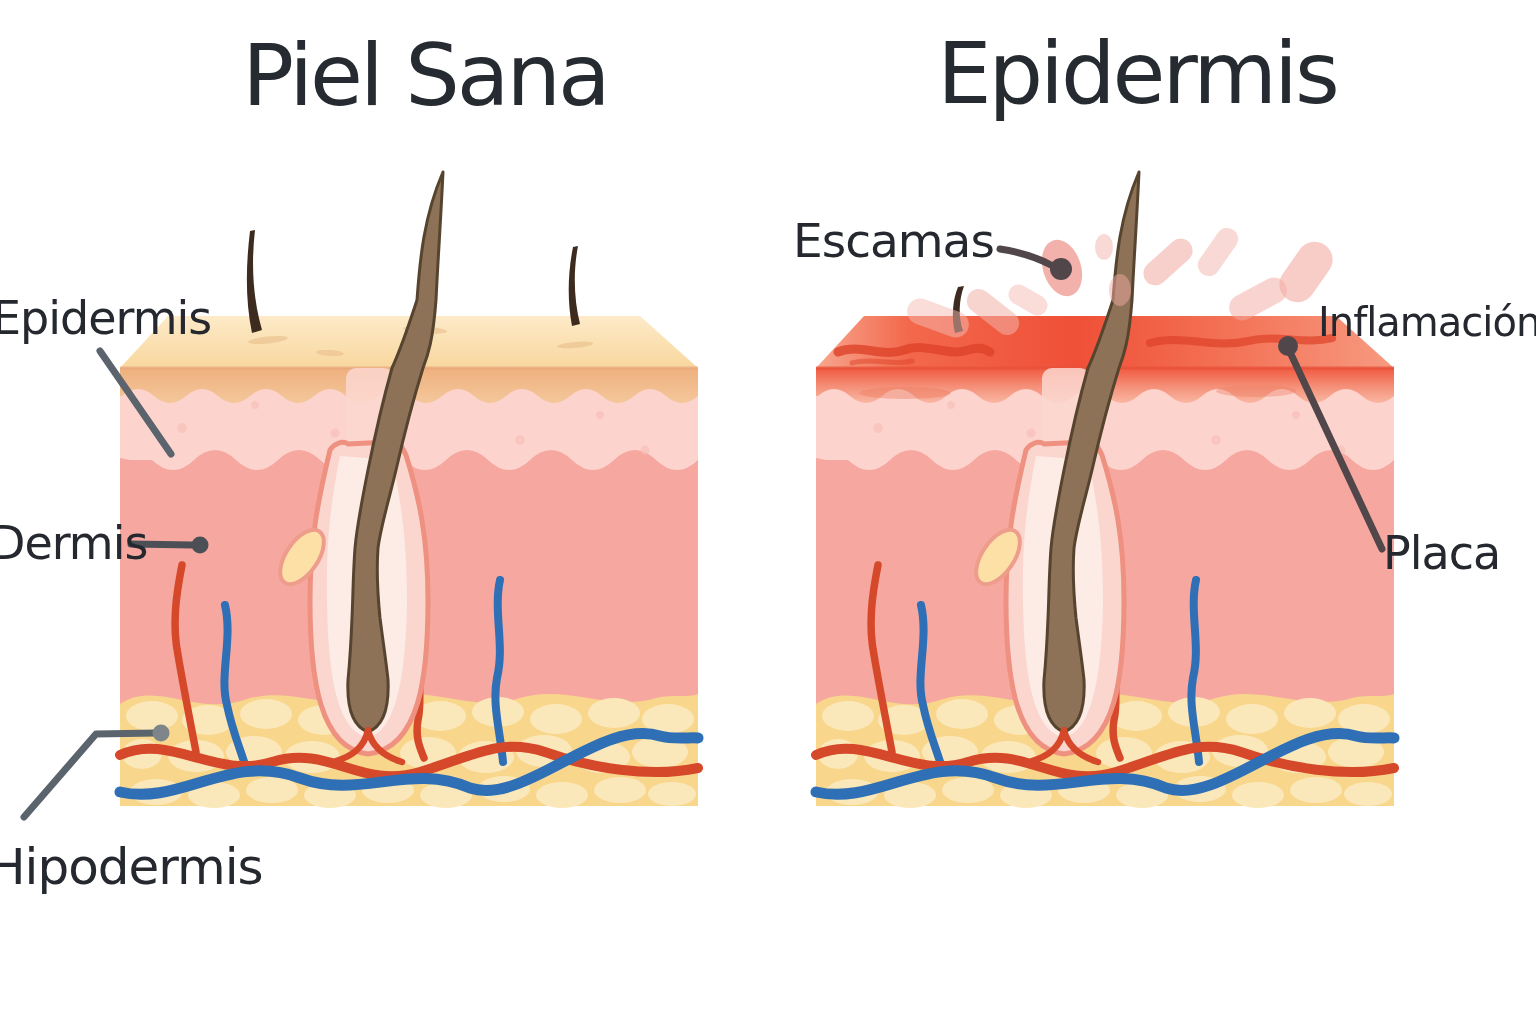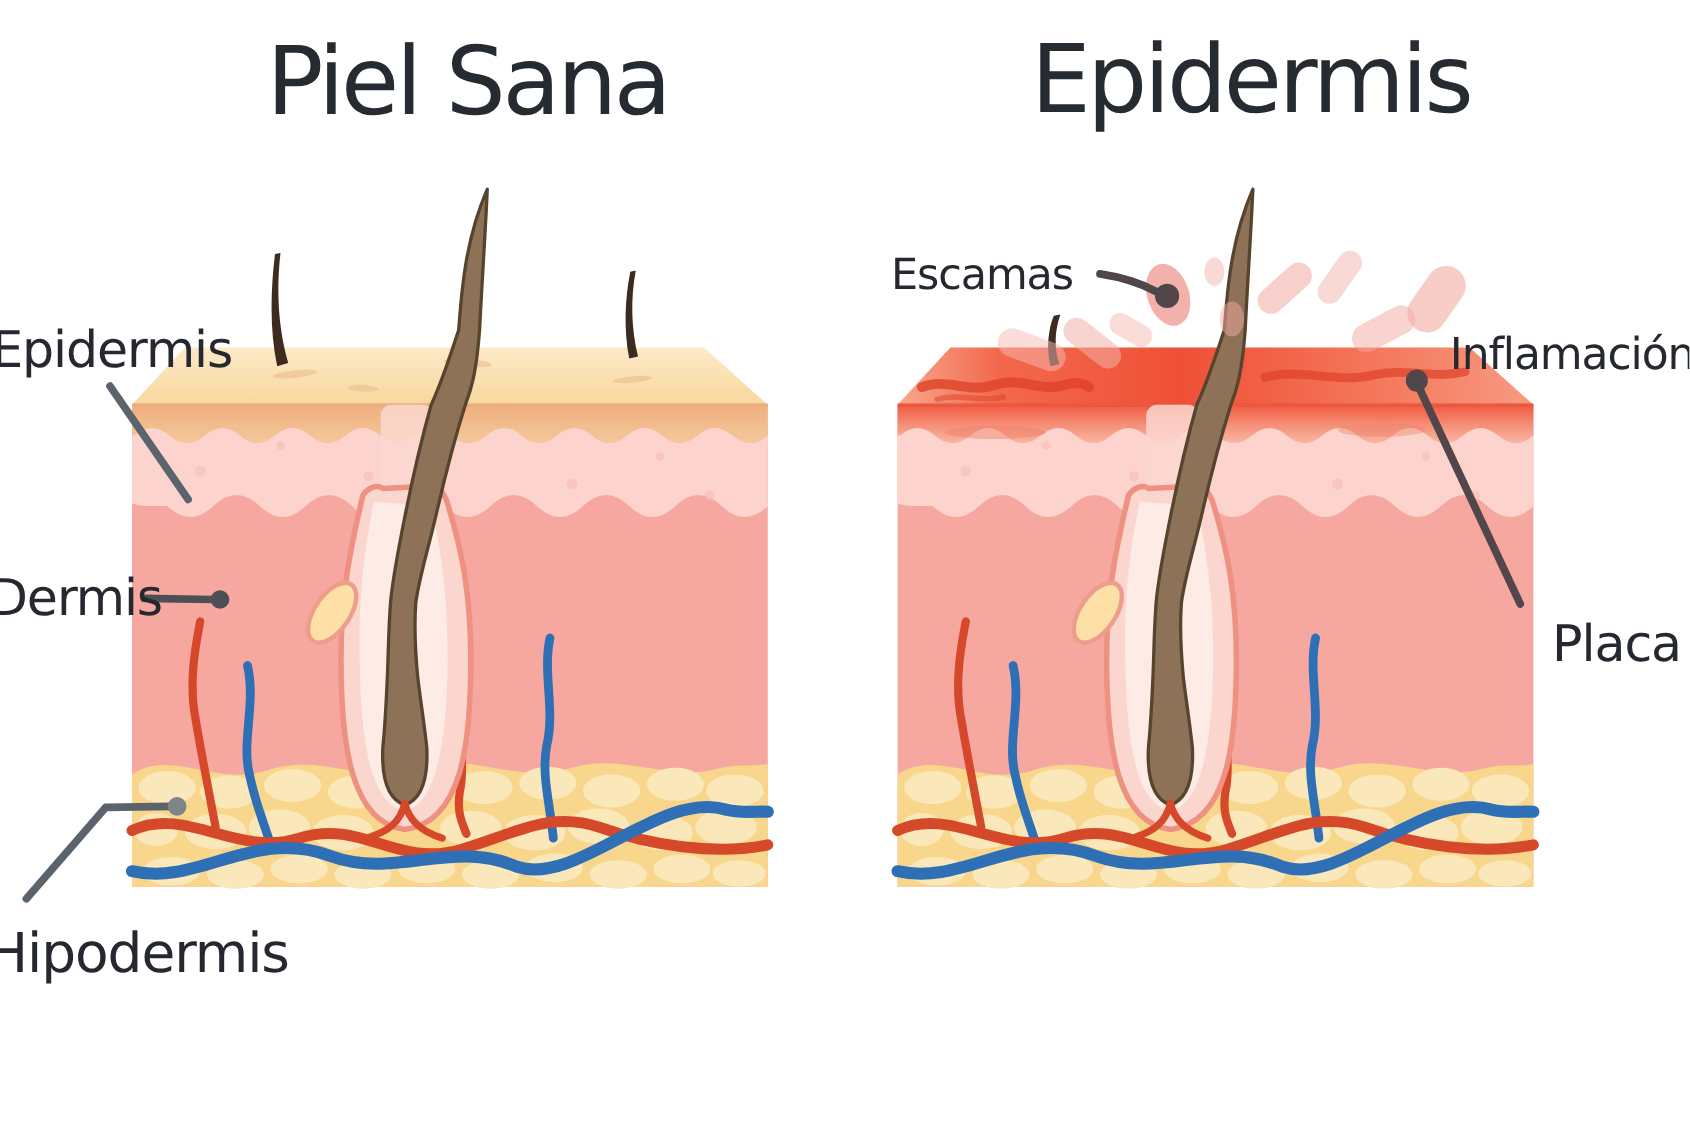--- a/index.html
+++ b/index.html
@@ -216,16 +216,16 @@
       <circle cx="1288" cy="346" r="10" fill="#51464a" stroke="none"></circle>
     </g>
   </svg>
 
   <div class="title" style="left:425px;top:32px;">Piel Sana</div>
   <div class="title" style="left:1137px;top:30px;">Epidermis</div>
 
   <div class="lbl" style="left:-8px;top:293px;">Epidermis</div>
   <div class="lbl" style="left:-10px;top:518px;">Dermis</div>
   <div class="lbl" style="left:-12px;top:840px;font-size:50px;">Hipodermis</div>
-  <div class="lbl" style="left:793px;top:230px;font-size:39px;margin-left:17px;">Escamas</div>
+  <div class="lbl" style="left:793px;top:215px;font-size:47px;">Escamas</div>
   <div class="lbl" style="left:1318px;top:300px;font-size:40px;">Inflamación</div>
-  <div class="lbl" style="left:1383px;top:560px;margin-left:28px;">Placa</div>
+  <div class="lbl" style="left:1383px;top:528px;">Placa</div>
 </div>
 
 </body></html>

